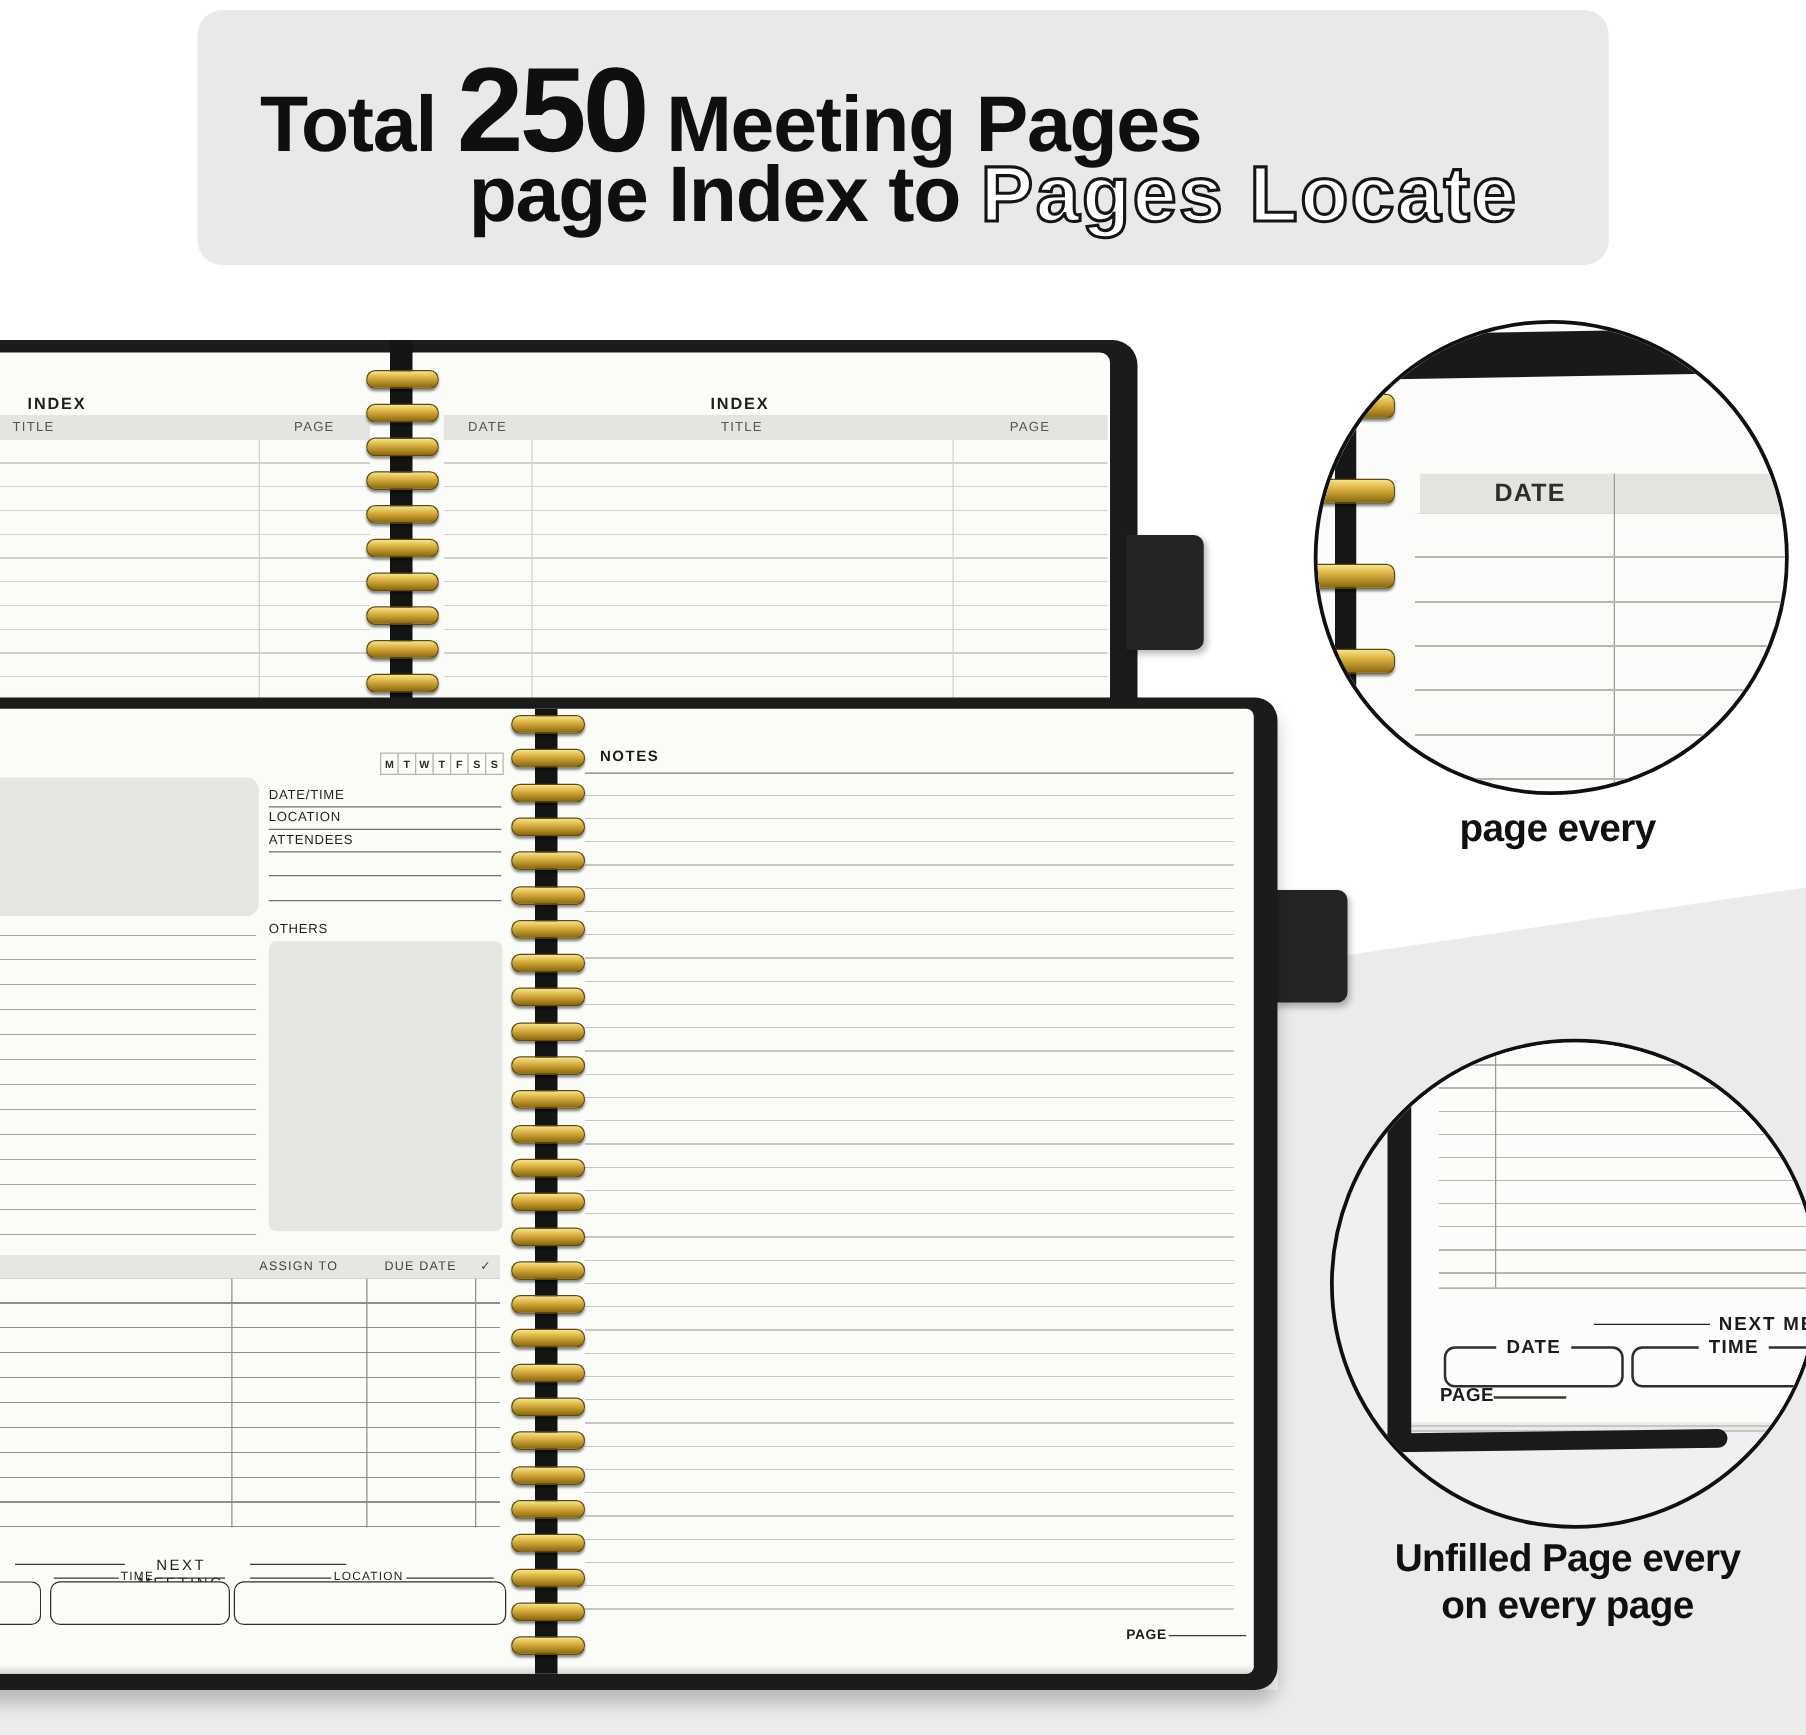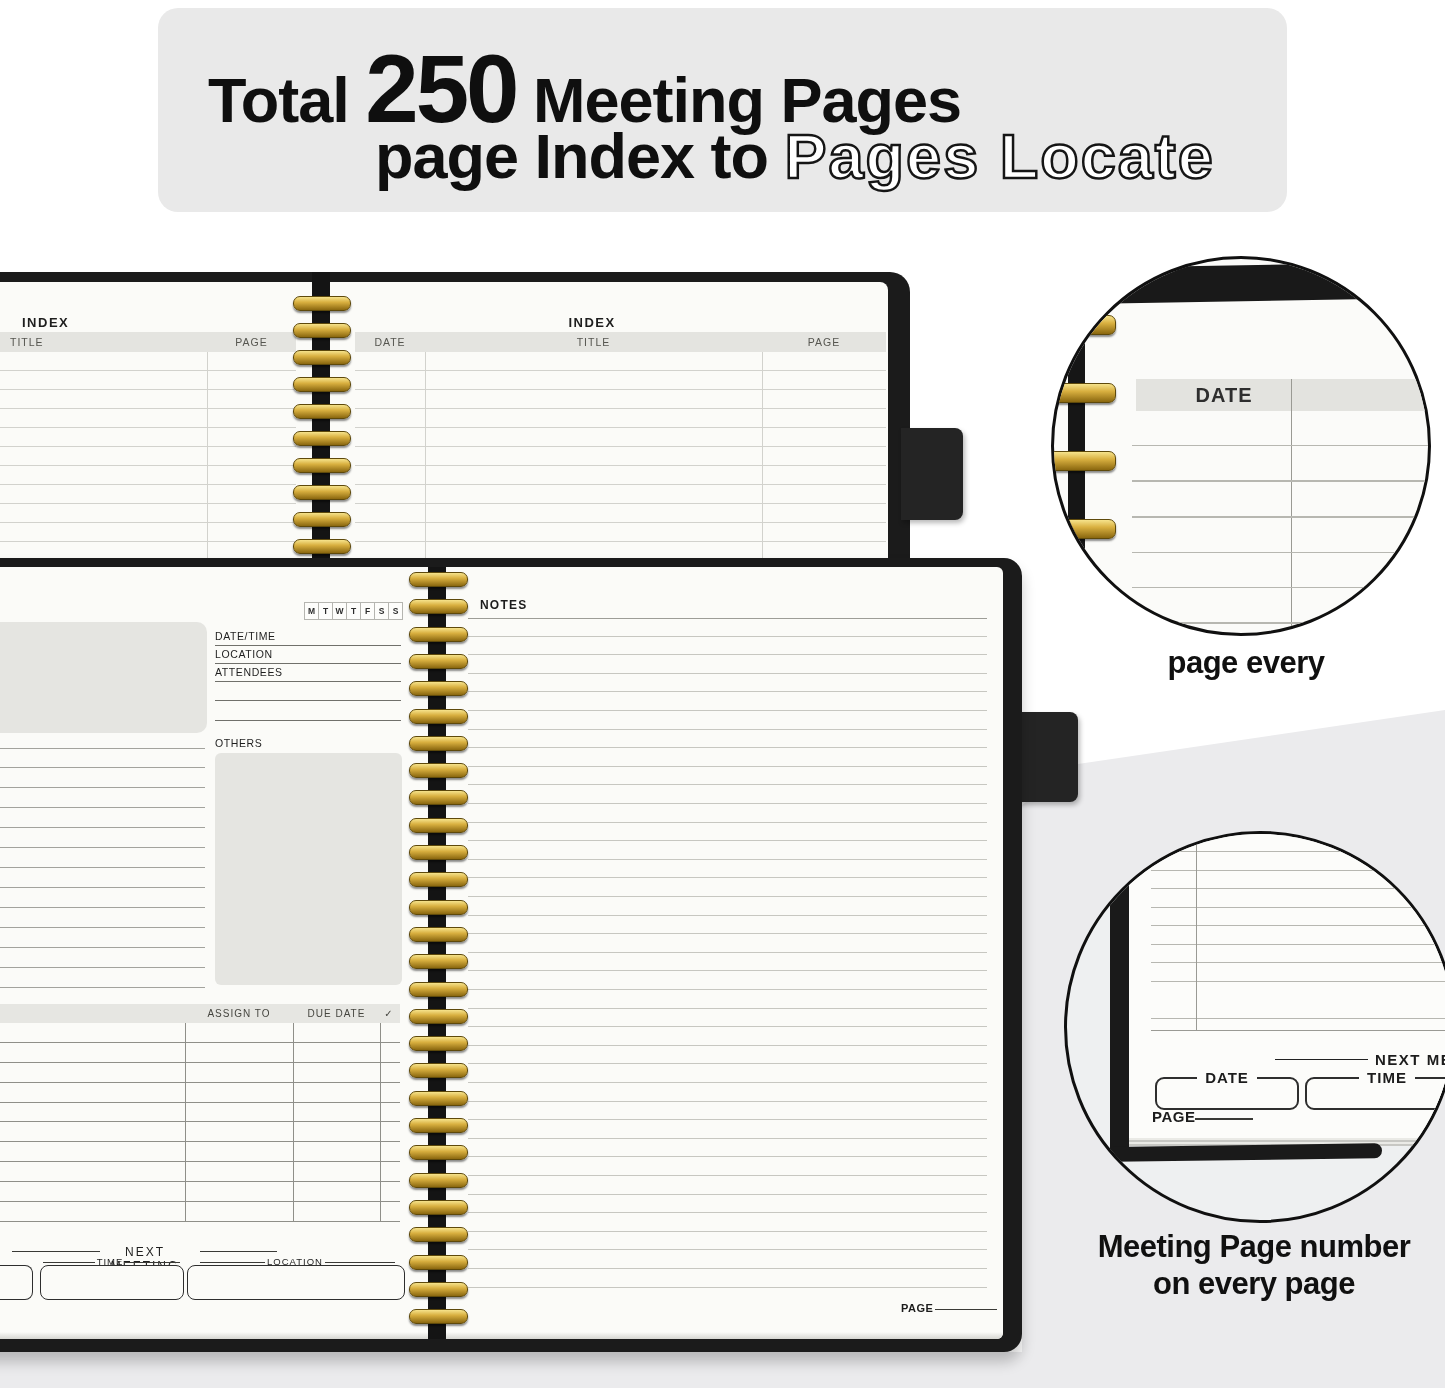--- a/index.html
+++ b/index.html
@@ -266,17 +266,17 @@
       <span class="box-tag">DATE</span>
     </div>
     <div class="cb-box" style="left:238px;width:160px;">
       <span class="box-tag">TIME</span>
     </div>
     <div class="abs cb-page-lbl">
       <span>PAGE</span><span class="ul"></span>
     </div>
   </div>
   <div class="abs caption" style="left:1068px;top:1228px;width:372px;">
-    <div>Meeting Page number</div>
+    <div>Unfilled Page every</div>
     <div>on every page</div>
   </div>
 
 </div>
 
 </body></html>

